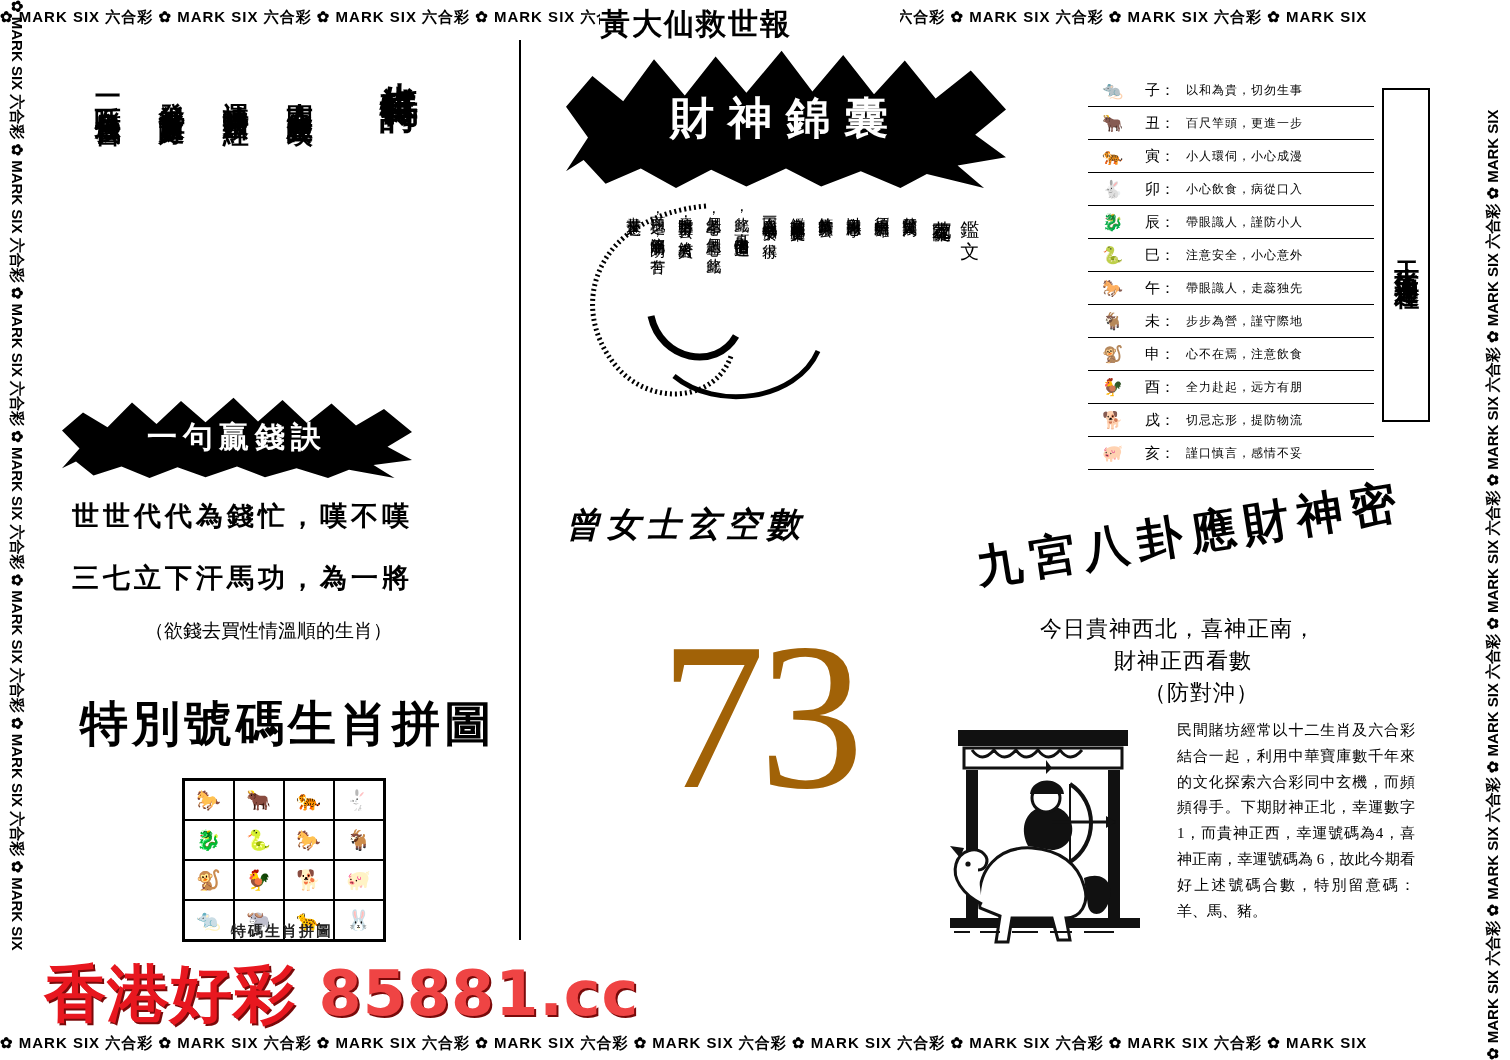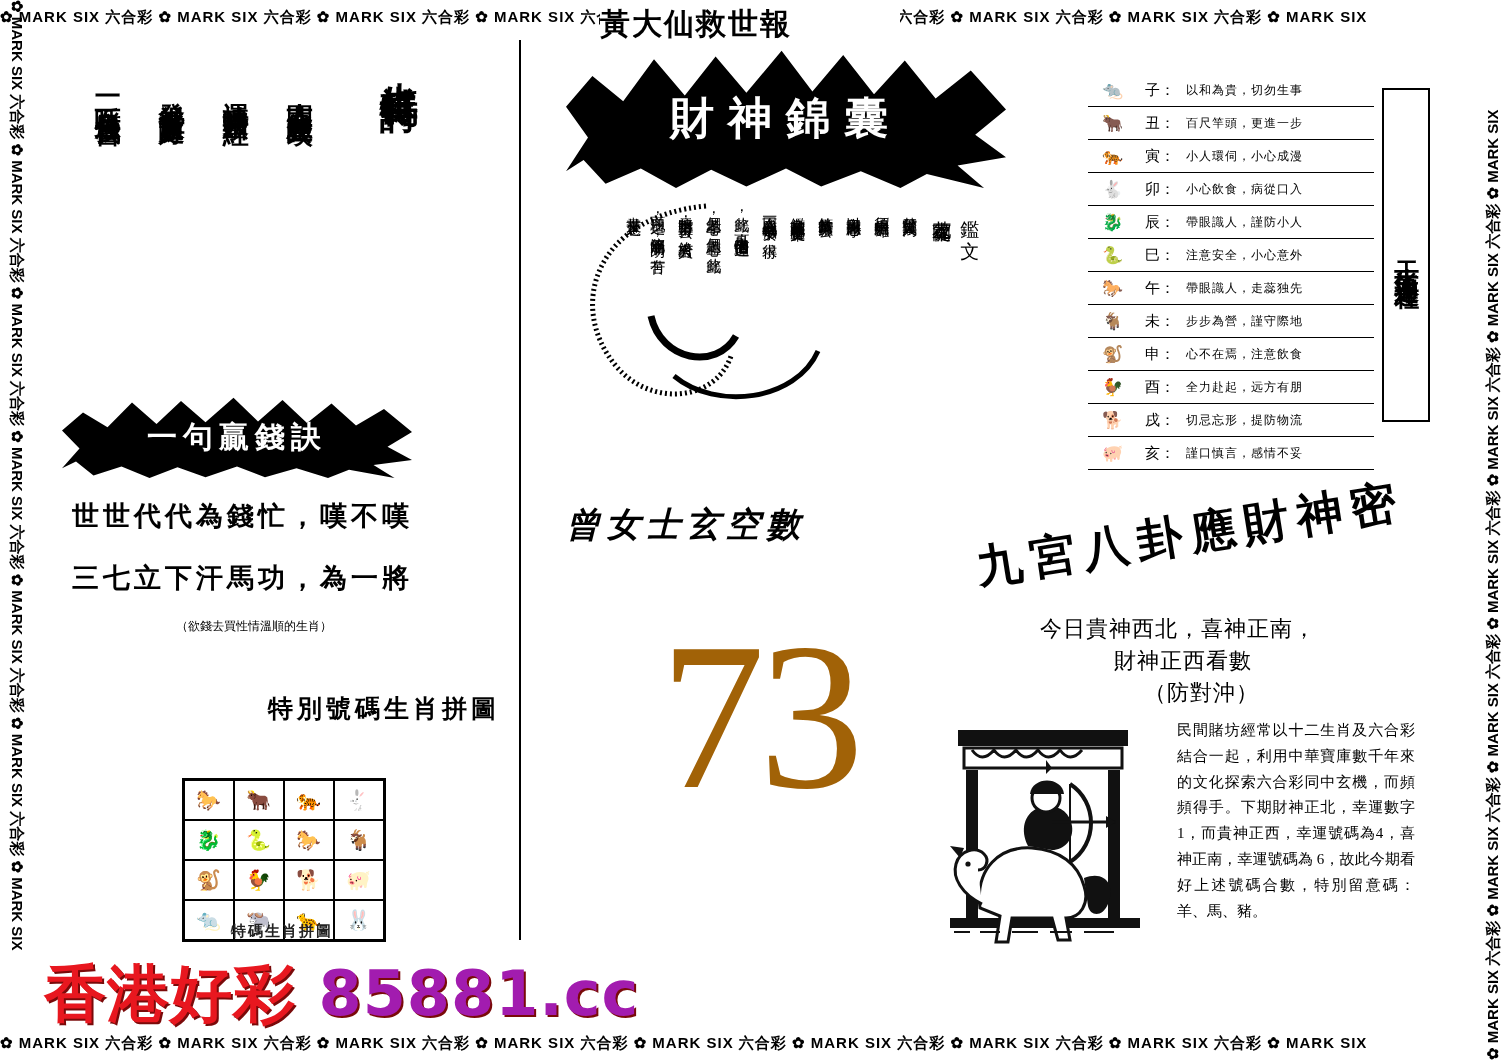--- a/index.html
+++ b/index.html
@@ -139,32 +139,32 @@
     width: 420px;
     font-size: 27px;
     font-weight: bold;
     letter-spacing: 4px;
   }
   #couplet1 { top: 498px; }
   #couplet2 { top: 560px; }
   .couplet-note {
     position: absolute;
     top: 618px;
-    left: 124px;
+    left: 132px;
     width: 260px;
-    font-size: 12px;
-    text-align: center;
+    font-size: 19px;
+    text-align: right;
   }
   .title-special {
     position: absolute;
     top: 692px;
     left: 80px;
     width: 420px;
-    text-align: right;
-    font-size: 25px;
+    text-align: left;
+    font-size: 48px;
     font-weight: bold;
     letter-spacing: 4px;
   }
 
   
   .puzzle {
     position: absolute;
     top: 778px;
     left: 182px;
     width: 200px;
@@ -357,21 +357,21 @@
     left: 44px;
     bottom: 24px;
     font-family: "DejaVu Sans", sans-serif;
     font-weight: bold;
     font-size: 62px;
     letter-spacing: 1px;
     white-space: nowrap;
     z-index: 20;
   }
   .wm-cn { color: #e8171f; text-shadow: 2px 2px 0 #7a0a0a; }
-  .wm-num { color: #a21caf; text-shadow: 2px 2px 0 #7a0a0a; }
+  .wm-num { color: #ef4444; text-shadow: 2px 2px 0 #7a0a0a; }
 </style>
 </head>
 <body>
 
 <div id="page">
 
   <div class="strip strip-top">✿ MARK SIX 六合彩 ✿ MARK SIX 六合彩 ✿ MARK SIX 六合彩 ✿ MARK SIX 六合彩 ✿ MARK SIX 六合彩 ✿ MARK SIX 六合彩 ✿ MARK SIX 六合彩 ✿ MARK SIX 六合彩 ✿ MARK SIX</div>
   <div class="strip strip-bottom">✿ MARK SIX 六合彩 ✿ MARK SIX 六合彩 ✿ MARK SIX 六合彩 ✿ MARK SIX 六合彩 ✿ MARK SIX 六合彩 ✿ MARK SIX 六合彩 ✿ MARK SIX 六合彩 ✿ MARK SIX 六合彩 ✿ MARK SIX</div>
   <div class="strip strip-left">
     <div class="vstrip-inner">✿ MARK SIX 六合彩 ✿ MARK SIX 六合彩 ✿ MARK SIX 六合彩 ✿ MARK SIX 六合彩 ✿ MARK SIX 六合彩 ✿ MARK SIX 六合彩 ✿ MARK SIX</div>

